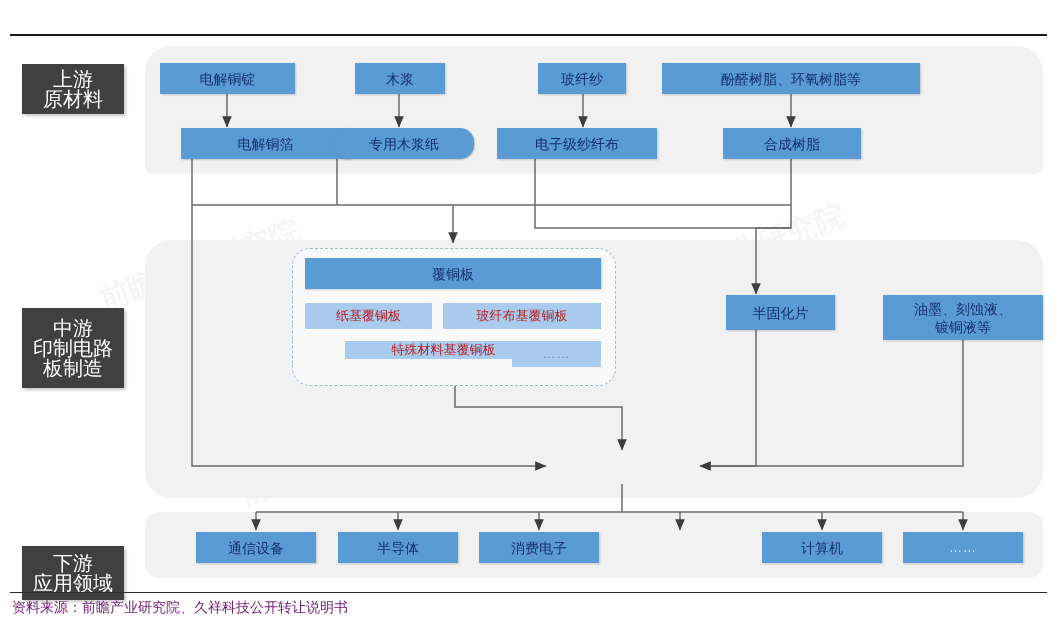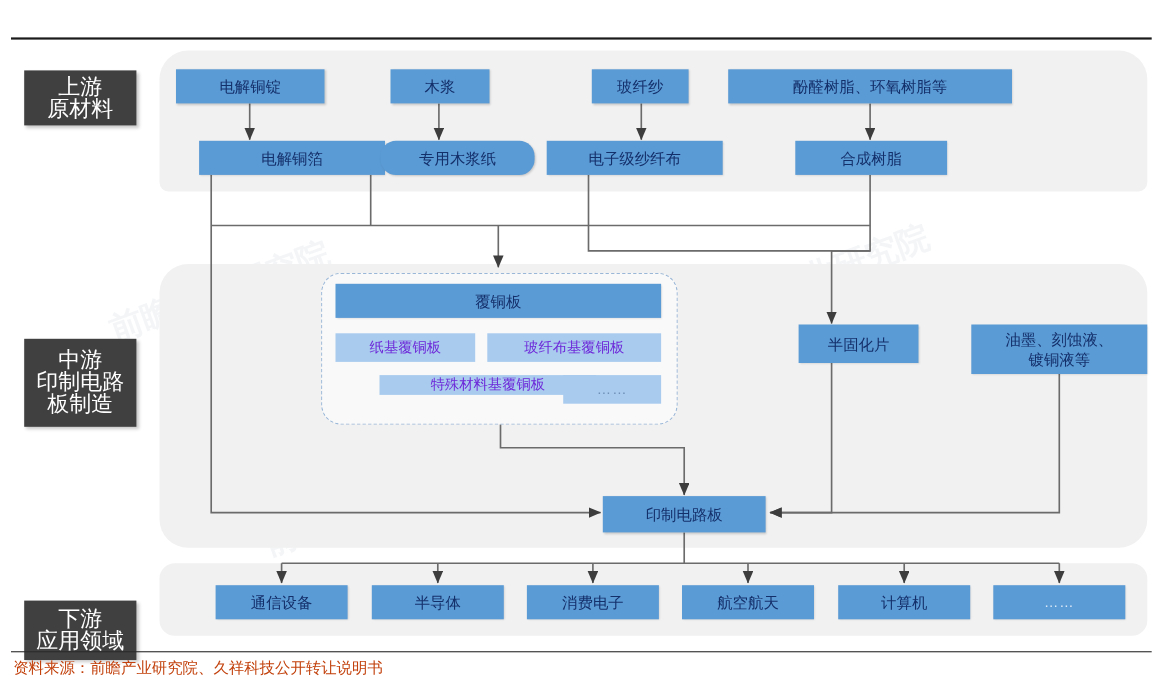--- a/index.html
+++ b/index.html
@@ -19,21 +19,21 @@
   }
   .title-rule{
     position:absolute;left:10px;top:34px;width:1037px;height:2px;background:#1a1a1a;
   }
   .foot-rule{
     position:absolute;left:10px;top:592px;width:1037px;height:1px;background:#2b2b2b;
   }
   .source{
     position:absolute;left:12px;top:599px;
     font-family:"Liberation Serif","DejaVu Serif",serif;
-    font-size:14px;color:#c2410c;white-space:nowrap;
+    font-size:14px;color:#701a75;white-space:nowrap;
   }
 
   
   .panel{position:absolute;background:#f1f1f1;border-radius:26px;}
   .panel.p-up{left:145px;top:46px;width:898px;height:128px;border-radius:26px 26px 8px 8px;}
   .panel.p-mid{left:145px;top:240px;width:898px;height:258px;border-radius:26px;}
   .panel.p-down{left:145px;top:512px;width:898px;height:66px;border-radius:14px;}
 
   
   .stage{
@@ -46,21 +46,21 @@
   .stage.s-mid{left:22px;top:308px;width:102px;height:80px;}
   .stage.s-down{left:22px;top:518px;width:102px;height:54px;margin-top:28px;}
 
   
   .node{
     position:absolute;background:#5B9BD5;color:#14306b;
     display:flex;align-items:center;justify-content:center;text-align:center;
     font-size:14px;line-height:18px;
     box-shadow:1px 1px 2px rgba(0,0,0,.18);
   }
-  .node.sub{background:#A9CBEE;color:#6d28d9;font-size:13px;box-shadow:none;}
+  .node.sub{background:#A9CBEE;color:#b91c1c;font-size:13px;box-shadow:none;}
   .node.dots{color:#6f8fb5;letter-spacing:1px;font-size:13px;}
 
   
   .ccl-group{
     position:absolute;left:292px;top:248px;width:322px;height:136px;
     border:1.5px dashed #9ab7d8;border-radius:18px;background:rgba(255,255,255,.55);
   }
 
   
   svg.wires{position:absolute;left:0;top:0;width:1057px;height:624px;pointer-events:none;}
@@ -155,21 +155,21 @@
       <div>应用领域</div>
     </div>
   </div>
 
   <div class="node" style="left:160px;top:63px;width:135px;height:31px;">电解铜锭</div>
   <div class="node" style="left:355px;top:63px;width:90px;height:31px;">木浆</div>
   <div class="node" style="left:538px;top:63px;width:88px;height:31px;">玻纤纱</div>
   <div class="node" style="left:662px;top:63px;width:258px;height:31px;">酚醛树脂、环氧树脂等</div>
 
   <div class="node" style="left:165px;top:128px;width:169px;height:31px;margin-left:16px;">电解铜箔</div>
-  <div class="node" style="left:346px;top:128px;width:140px;height:31px;border-radius:14px;">专用木浆纸</div>
+  <div class="node" style="left:334px;top:128px;width:140px;height:31px;border-radius:14px;">专用木浆纸</div>
   <div class="node" style="left:497px;top:128px;width:160px;height:31px;">电子级纱纤布</div>
   <div class="node" style="left:723px;top:128px;width:138px;height:31px;">合成树脂</div>
 
   <div class="ccl-group"></div>
 
   <div class="node" style="left:305px;top:258px;width:296px;height:31px;">覆铜板</div>
 
   <div class="node sub" style="left:305px;top:303px;width:127px;height:26px;">纸基覆铜板</div>
   <div class="node sub" style="left:443px;top:303px;width:158px;height:26px;">玻纤布基覆铜板</div>
   <div class="node sub" style="left:305px;top:341px;width:197px;height:18px;margin-left:40px;">特殊材料基覆铜板</div>
@@ -177,25 +177,23 @@
 
   <div class="node" style="left:726px;top:295px;width:109px;height:35px;">半固化片</div>
 
   <div class="node" style="left:883px;top:295px;width:160px;height:45px;">
     <div>
       <div>油墨、刻蚀液、</div>
       <div>镀铜液等</div>
     </div>
   </div>
 
-  <div class="node" style="left:548px;top:451px;width:148px;height:33px;">印制电路板</div>
 
   <div class="node" style="left:196px;top:532px;width:120px;height:31px;">通信设备</div>
   <div class="node" style="left:338px;top:532px;width:120px;height:31px;">半导体</div>
   <div class="node" style="left:479px;top:532px;width:120px;height:31px;">消费电子</div>
-  <div class="node" style="left:620px;top:532px;width:120px;height:31px;">航空航天</div>
   <div class="node" style="left:762px;top:532px;width:120px;height:31px;">计算机</div>
   <div class="node dots" style="left:903px;top:532px;width:120px;height:31px;color:#dce9f7;">……</div>
 
   <div class="foot-rule"></div>
   <div class="source">资料来源：前瞻产业研究院、久祥科技公开转让说明书</div>
 
 </div>
 
 </body></html>

